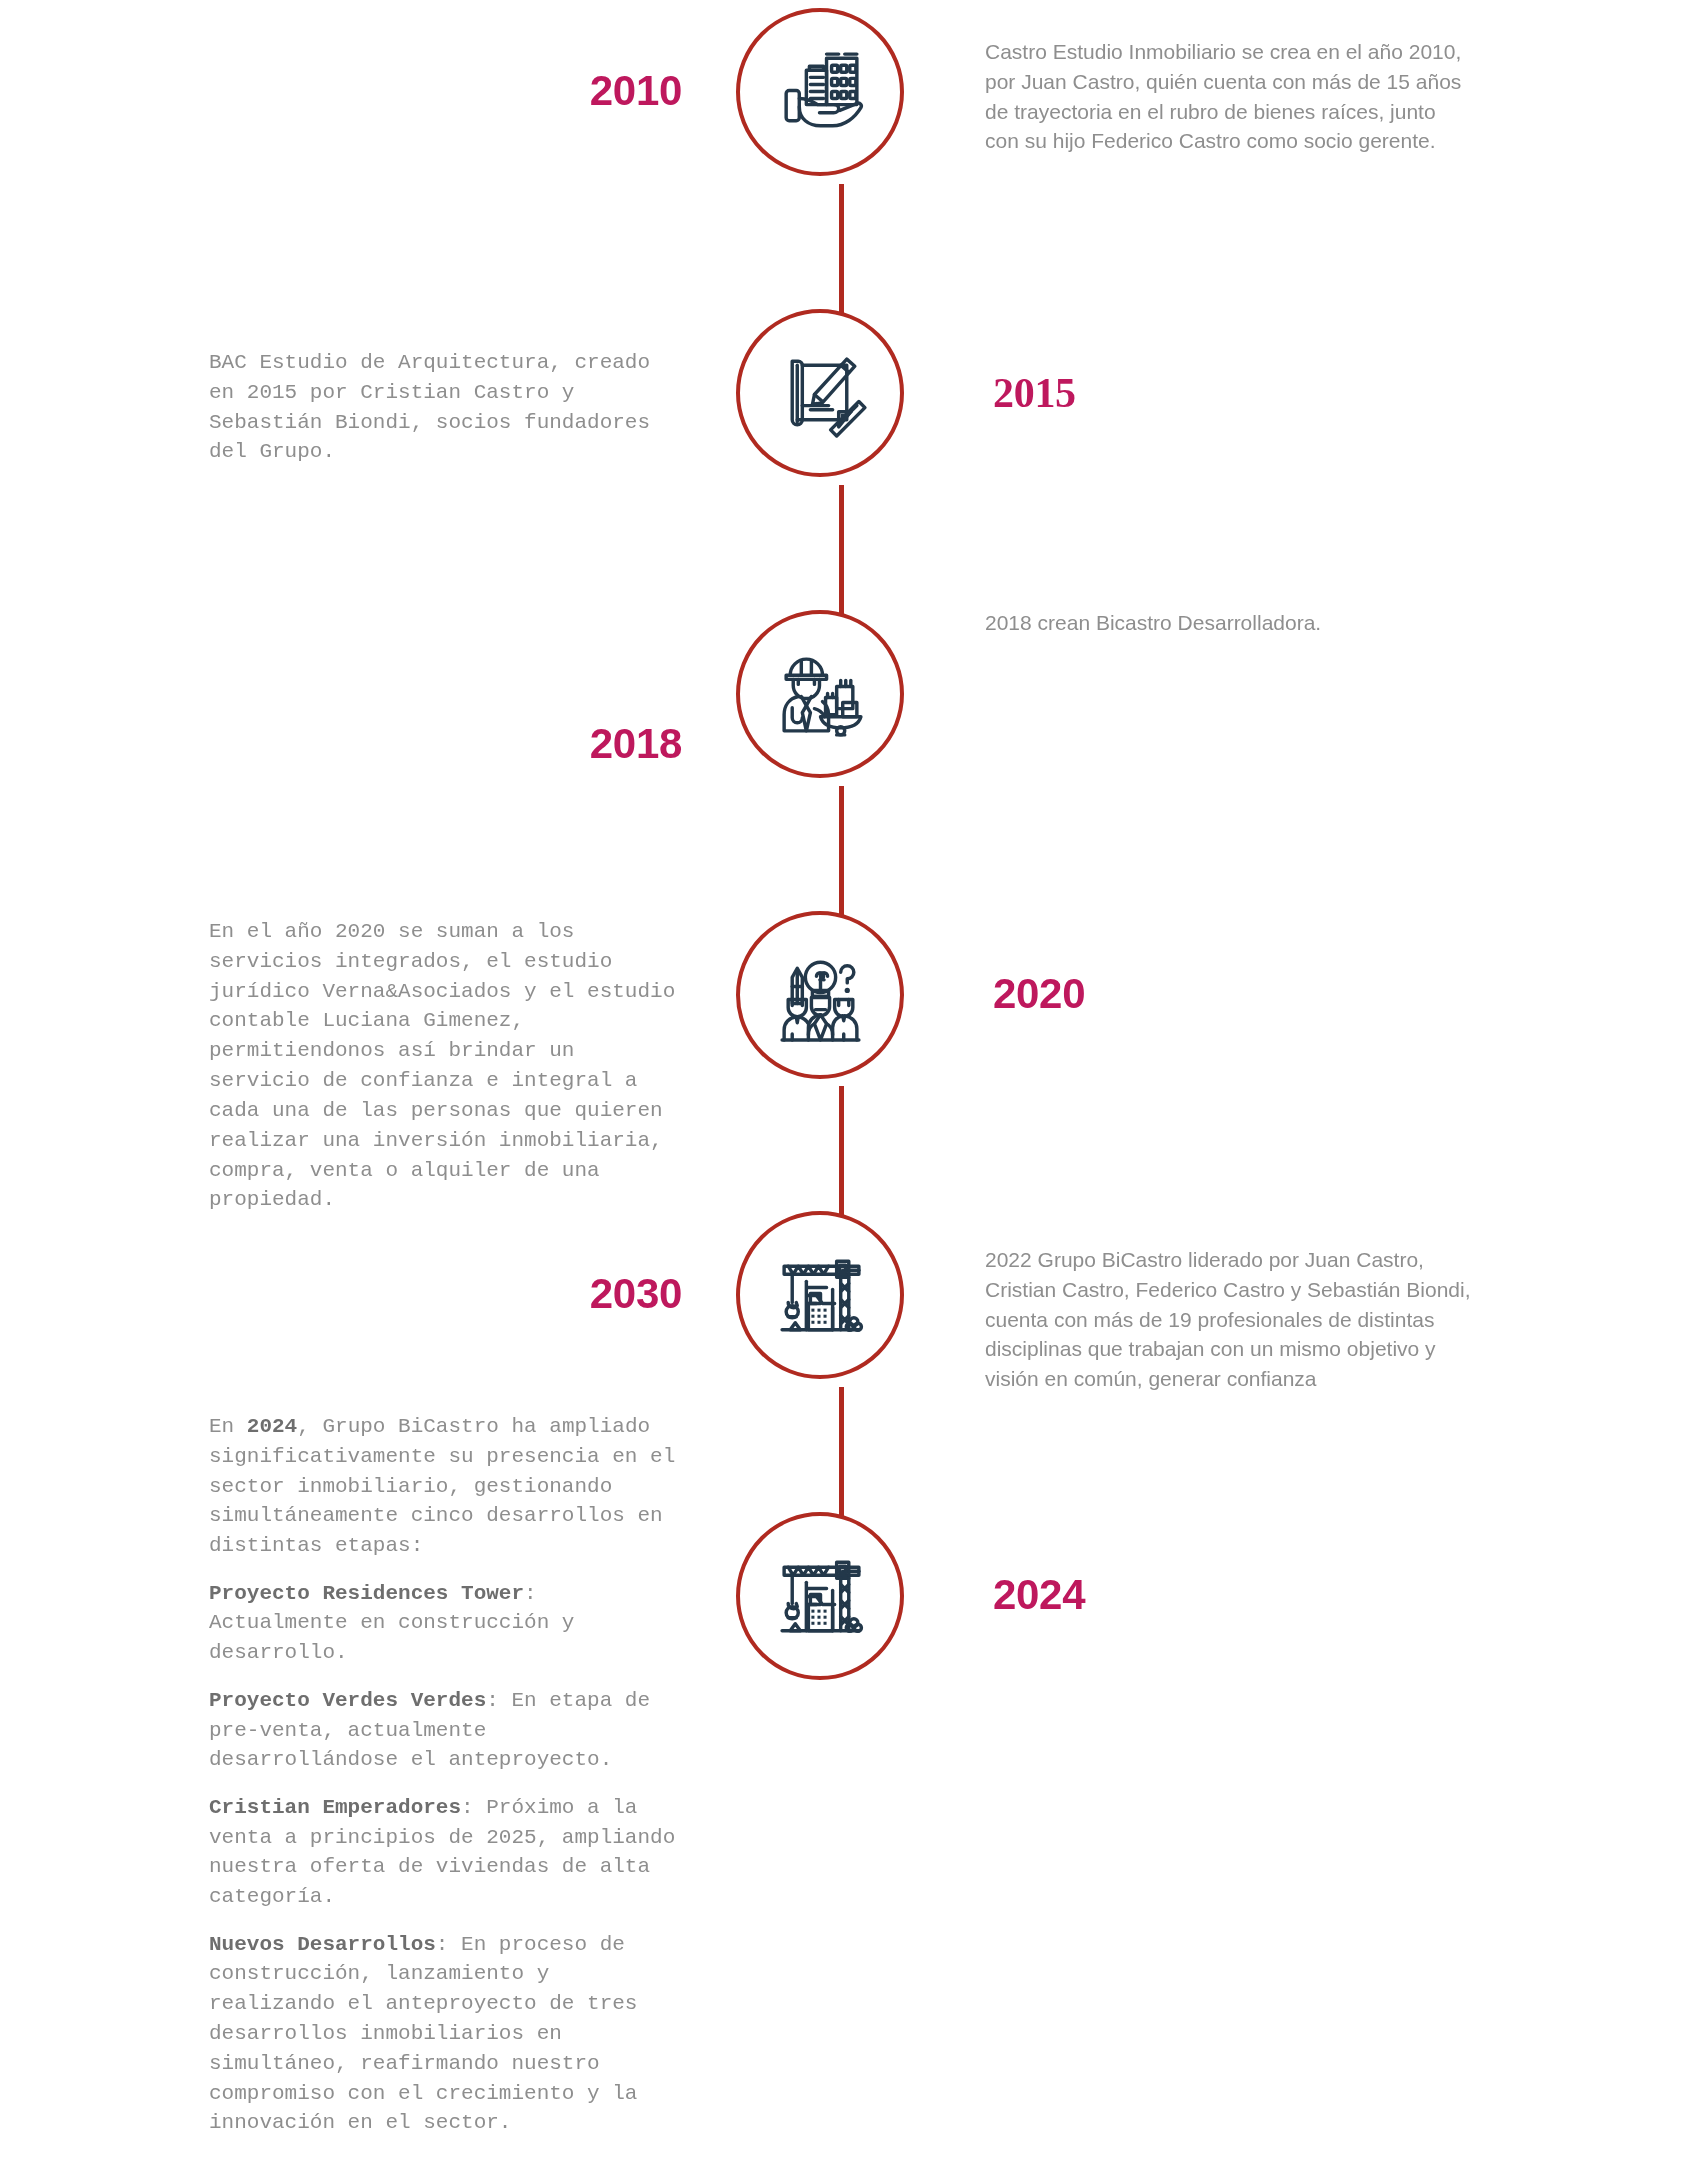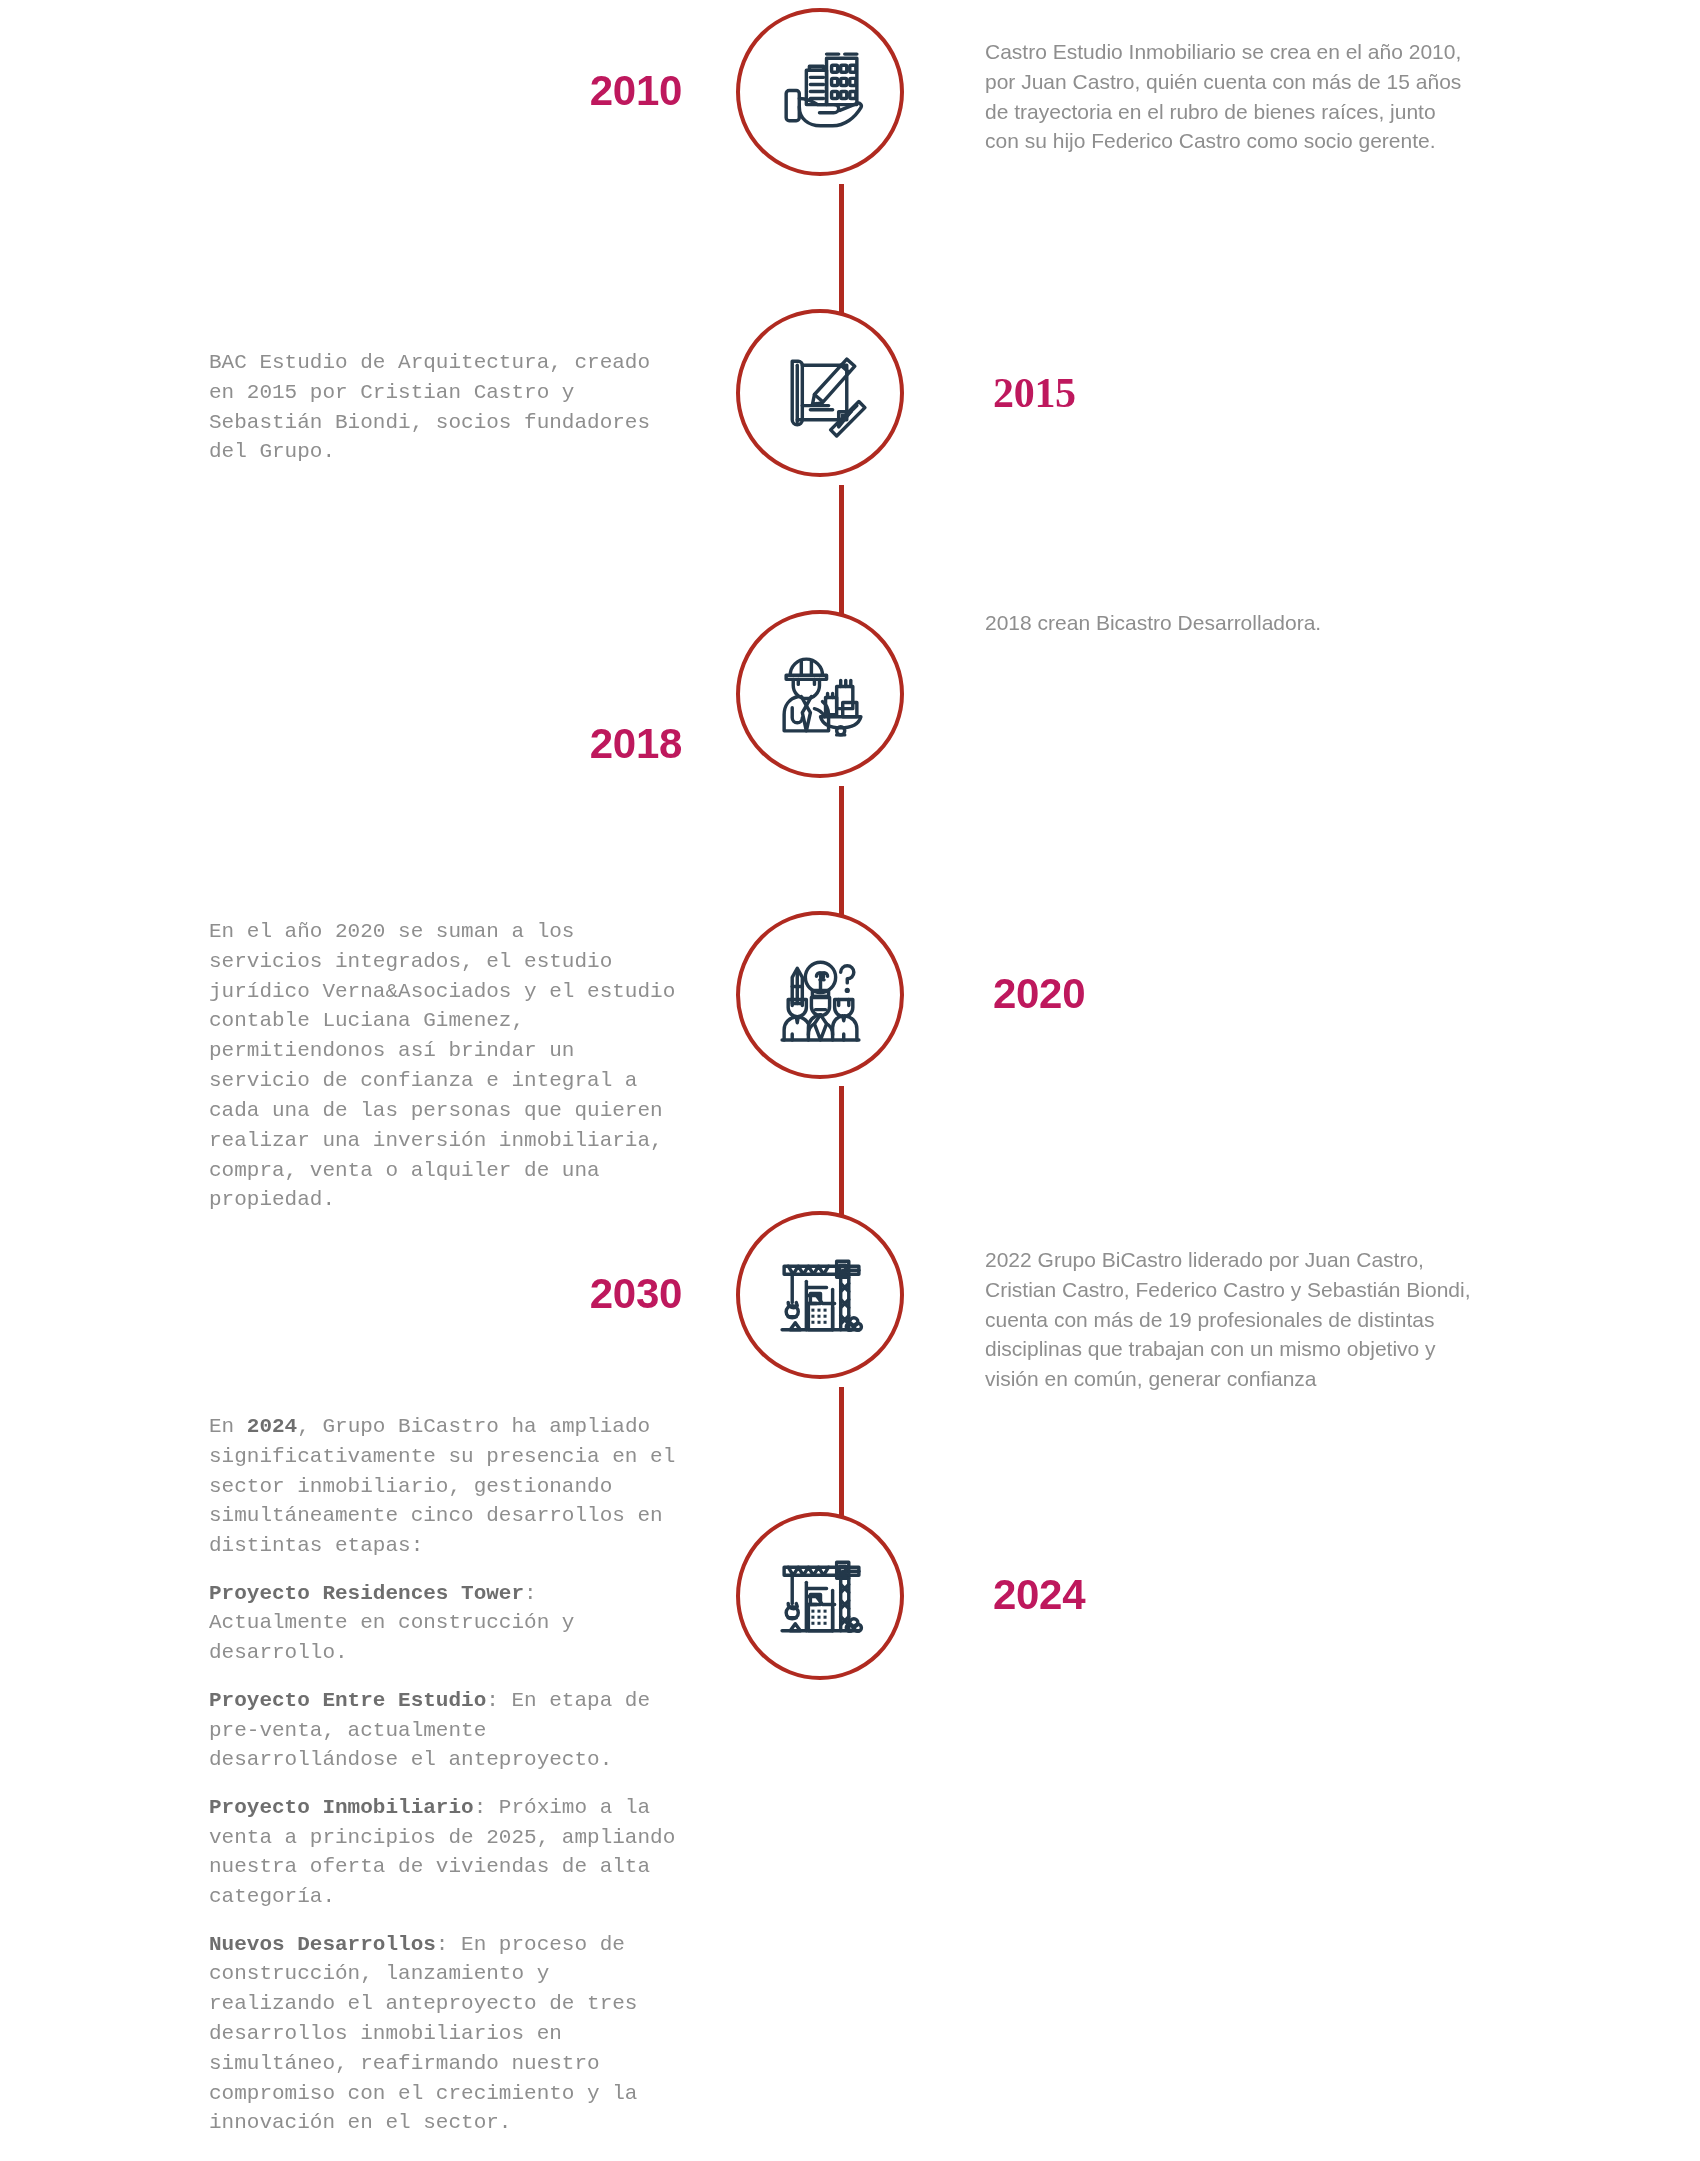--- a/index.html
+++ b/index.html
@@ -313,20 +313,20 @@
       </svg>
     </span>
   </div>
   <div class="year right" style="top:1574px;">2024</div>
 
   <div class="desc left" style="top:1412px;">
     <p><span>En </span><b>2024</b><span>, Grupo BiCastro ha ampliado significativamente su presencia en el sector inmobiliario, gestionando simultáneamente cinco desarrollos en distintas etapas:</span></p>
 
     <div>
       <p><b>Proyecto Residences Tower</b><span>: Actualmente en construcción y desarrollo.</span></p>
-      <p><b>Proyecto Entre Estudio</b><span>: En etapa de pre-venta, actualmente desarrollándose el anteproyecto.</span></p>
-      <p><b>Proyecto Inmobiliario</b><span>: Próximo a la venta a principios de 2025, ampliando nuestra oferta de viviendas de alta categoría.</span></p>
+      <p><b>Proyecto Verdes Verdes</b><span>: En etapa de pre-venta, actualmente desarrollándose el anteproyecto.</span></p>
+      <p><b>Cristian Emperadores</b><span>: Próximo a la venta a principios de 2025, ampliando nuestra oferta de viviendas de alta categoría.</span></p>
       <p><b>Nuevos Desarrollos</b><span>: En proceso de construcción, lanzamiento y realizando el anteproyecto de tres desarrollos inmobiliarios en simultáneo, reafirmando nuestro compromiso con el crecimiento y la innovación en el sector.</span></p>
     </div>
   </div>
 
 </div>
 
 
 </body></html>

